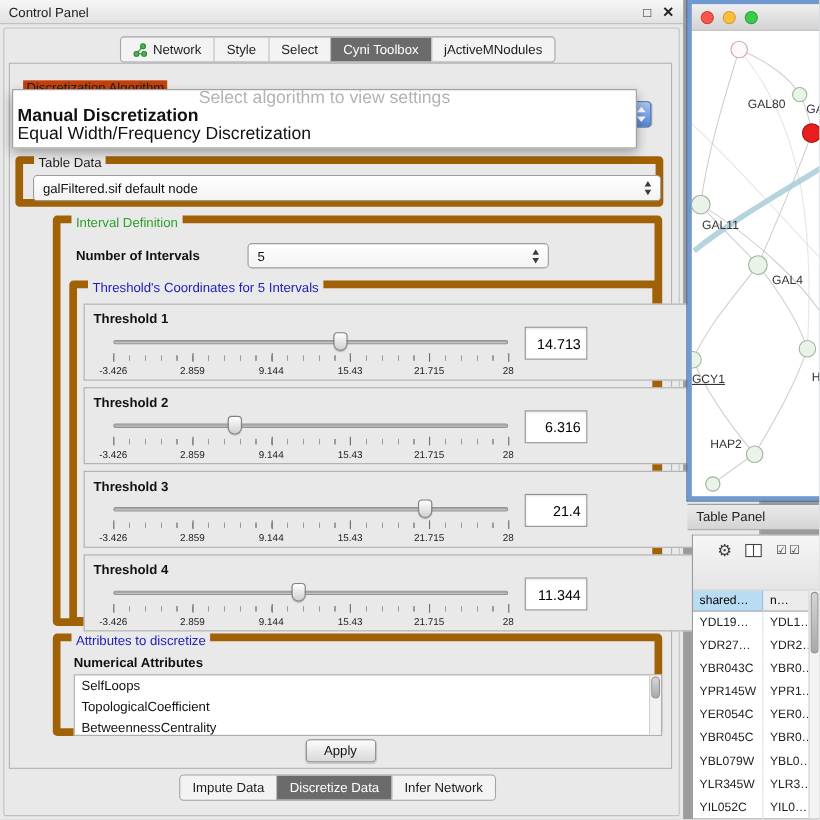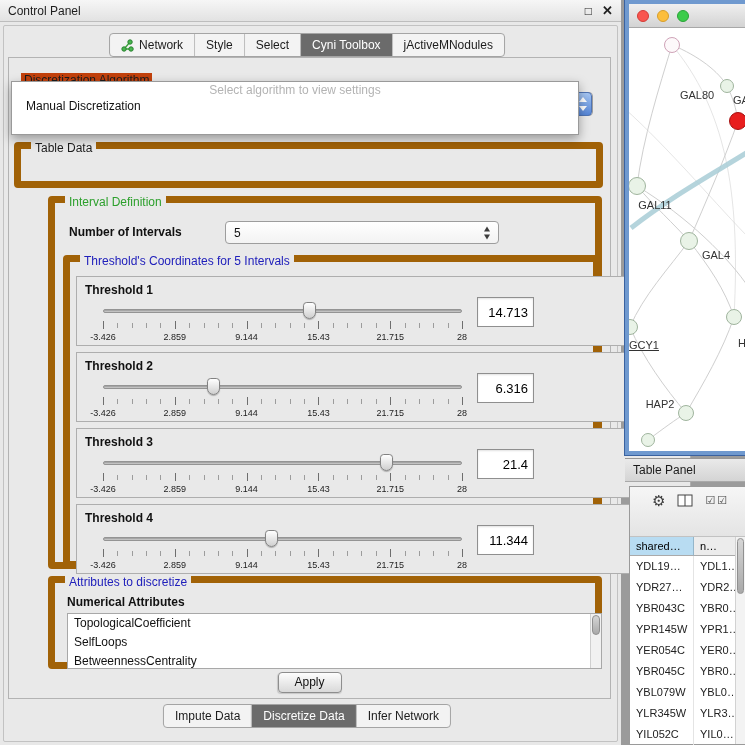--- a/index.html
+++ b/index.html
@@ -42,24 +42,24 @@
   .algo-combo { left:12px; top:34px; width:572px; height:24px; z-index:0; }
   .blue-cap { position:absolute; right:0; top:-1px; width:19px; height:24px;
     border-radius:0 4px 4px 0; background:linear-gradient(#a6c6f2,#5585d6); border:1px solid #4f74b5; }
   .blue-cap::before { content:""; position:absolute; left:5px; top:4px;
     border-left:4px solid transparent; border-right:4px solid transparent; border-bottom:5px solid #fff; }
   .blue-cap::after { content:""; position:absolute; left:5px; bottom:4px;
     border-left:4px solid transparent; border-right:4px solid transparent; border-top:5px solid #fff; }
 
   
   .popup { position:absolute; left:2px; top:23px; width:568px; height:54px; background:#fff;
-    border:1px solid #9a9a9a; box-shadow:0 4px 10px rgba(0,0,0,.35); z-index:5; font-size:12px; }
+    border:1px solid #9a9a9a; box-shadow:0 4px 10px rgba(0,0,0,.35); z-index:5; font-size:16px; }
   .popup-placeholder { height:16px; line-height:16px; text-align:center; color:#b3b3b3; }
   .popup-opt { height:16px; line-height:16px; padding-left:4px; color:#111; white-space:nowrap; }
-  .popup-opt.bold { font-weight:normal;margin-left:10px; }
+  .popup-opt.bold { font-weight:bold; }
 
   
   .group { position:absolute; border:7px solid #a16207; border-radius:4px; }
   .group-title { position:absolute; left:10px; top:-8px; background:#e9e9e9; padding:0 4px;
     font-size:12px; white-space:nowrap; }
   .gt-black { color:#1c1c1c; } .gt-green { color:#2da02d; } .gt-blue { color:#2020bb; }
 
   .tabledata-group { left:5px; top:84px; width:589px; height:46px; }
   .tabledata-combo { left:9px; top:10px; width:571px; height:24px; }
 
@@ -181,24 +181,29 @@
     <div class="cp-content">
 
       <div class="algo-title">Discretization Algorithm</div>
       <div class="combo algo-combo">
         <div class="blue-cap"></div>
       </div>
 
       <div class="popup">
         <div class="popup-placeholder">Select algorithm to view settings</div>
         <div class="popup-opt bold">Manual Discretization</div>
+        <div class="popup-opt">Equal Width/Frequency Discretization</div>
       </div>
 
       <div class="group tabledata-group">
         <div class="group-title gt-black">Table Data</div>
+        <div class="combo tabledata-combo">
+          <span class="combo-text">galFiltered.sif default node</span>
+          <span class="spin"></span>
+        </div>
       </div>
 
       <div class="group interval-group">
         <div class="group-title gt-green">Interval Definition</div>
         <div class="noi-label">Number of Intervals</div>
         <div class="combo noi-combo">
           <span class="combo-text">5</span>
           <span class="spin"></span>
         </div>
 
@@ -303,22 +308,22 @@
         </div>
       </div>
 
       <div class="group attr-group">
         <div class="group-title gt-blue">Attributes to discretize</div>
         <div class="attr-subtitle">Numerical Attributes</div>
         <div class="attr-list">
           <div class="v-scroll">
             <div class="v-thumb"></div>
           </div>
-        <div class="list-item">TopologicalCoefficient</div>
-            <div class="list-item">SelfLoops</div>
+        <div class="list-item">SelfLoops</div>
+            <div class="list-item">TopologicalCoefficient</div>
             <div class="list-item">BetweennessCentrality</div>
           </div>
       </div>
 
       <div class="apply-btn">Apply</div>
     </div>
 
     <div class="tab-strip bottom">
       <div class="tab">
           <span>Impute Data</span>

